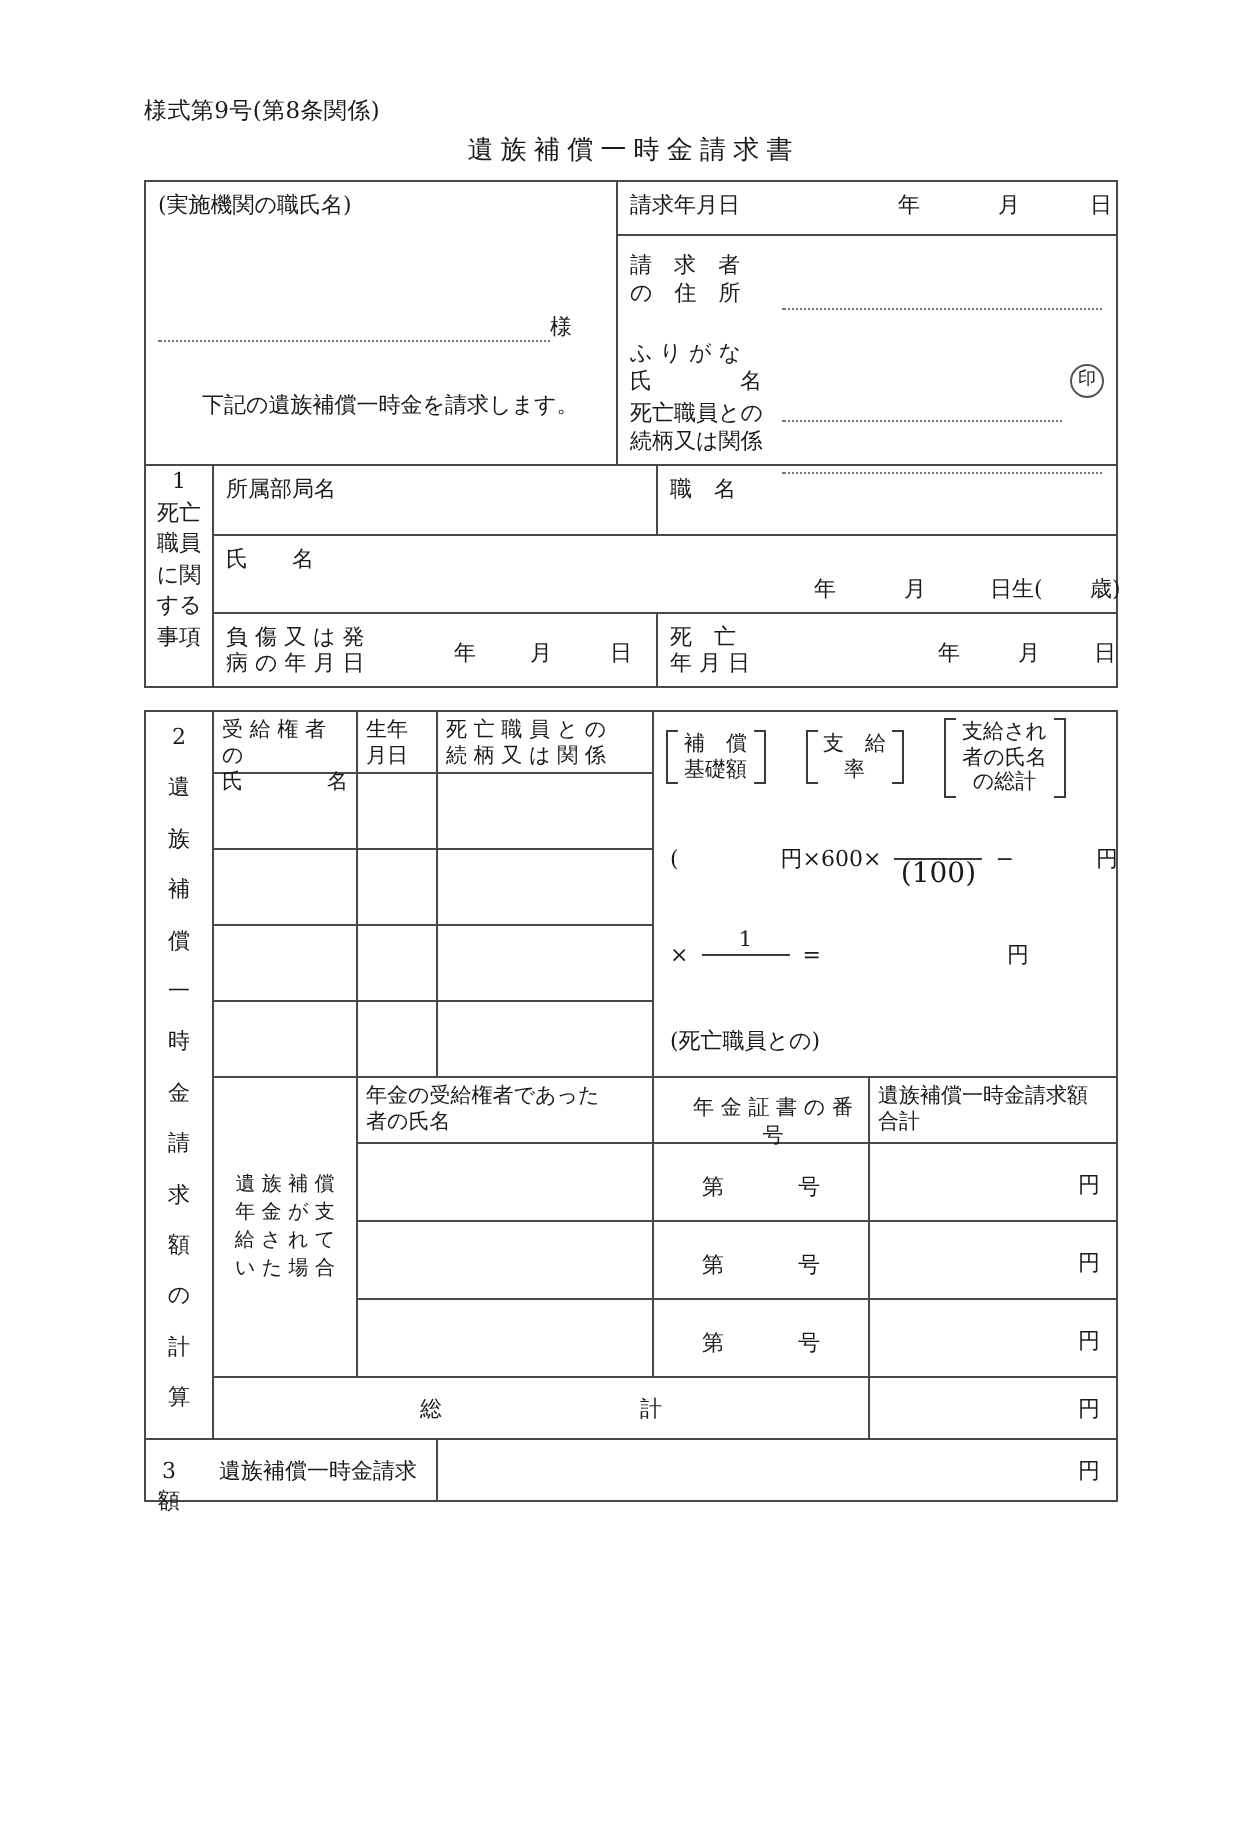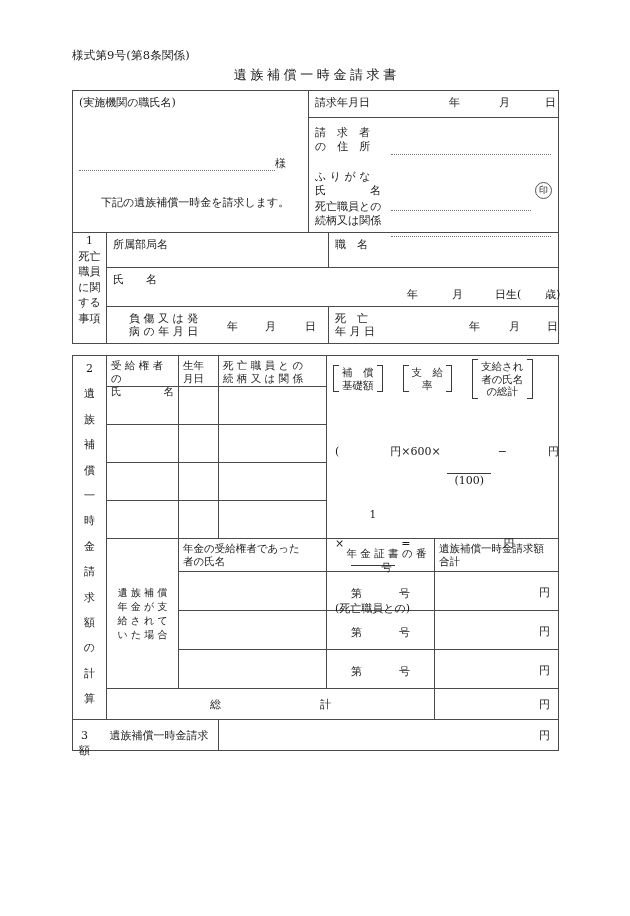--- a/index.html
+++ b/index.html
@@ -134,25 +134,24 @@
   .frac .num {
     min-width: 44px;
     text-align: center;
     font-size: 10.5px;
     line-height: 11px;
     padding-bottom: 1px;
   }
   .frac .den {
     min-width: 44px;
     text-align: center;
-    font-size: 11px;
+    font-size: 14px;
     line-height: 12px;
     border-top: 1px solid #3a3a3a;
     padding-top: 1px;
-    margin-top: 44px;
   }
   .frac.blank-den .den { color: transparent; }
 
   .center { text-align: center; }
 </style>
 </head>
 <body>
 
 <div class="page">
 
@@ -246,21 +245,21 @@
           <span class="ymd" style="left:300px; bottom:4px;">年</span>
           <span class="ymd" style="left:345px; bottom:4px;">月</span>
           <span class="ymd" style="left:388px; bottom:4px;">日生(</span>
           <span class="ymd" style="left:438px; bottom:4px;">歳)</span>
         </div>
       </td>
     </tr>
     <tr>
       <td style="height:36px">
         <div class="cell" style="height:36px">
-          <div style="position:absolute; left:22px; top:5px; line-height:13px;">
+          <div style="position:absolute; left:6px; top:5px; line-height:13px;">
             <div class="lbl">負 傷 又 は 発</div>
             <div class="lbl">病 の 年 月 日</div>
           </div>
           <span class="ymd" style="left:120px; top:12px;">年</span>
           <span class="ymd" style="left:158px; top:12px;">月</span>
           <span class="ymd" style="left:198px; top:12px;">日</span>
         </div>
       </td>
       <td style="height:36px">
         <div class="cell" style="height:36px">

